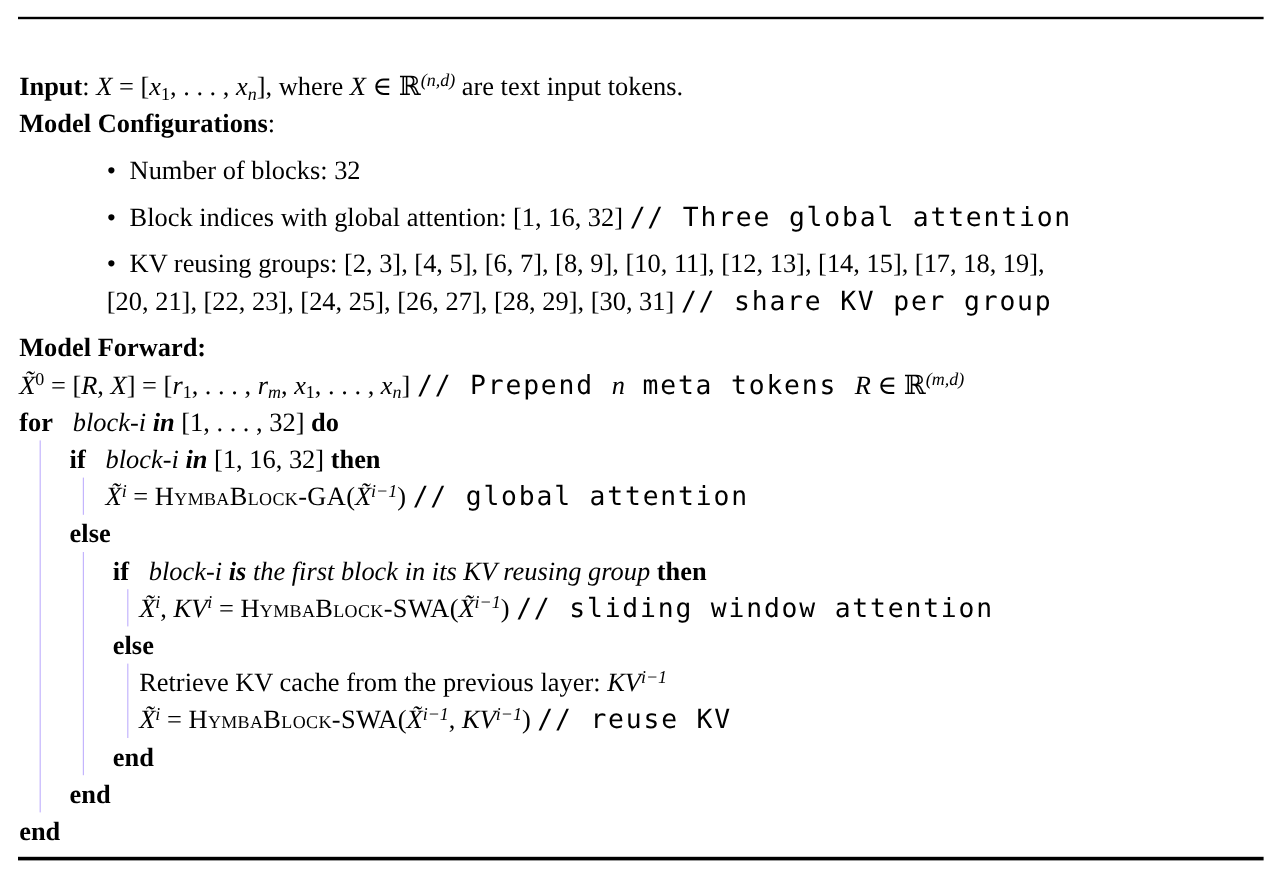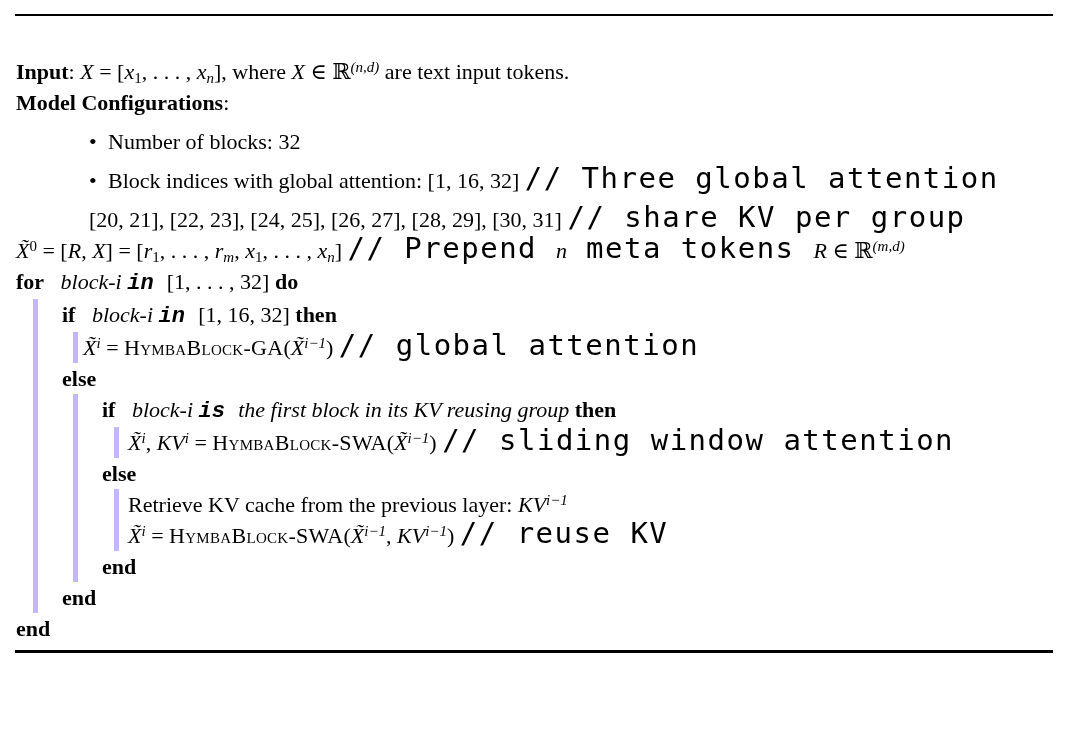--- a/index.html
+++ b/index.html
@@ -29,35 +29,35 @@
     min-height: 31px;
     white-space: pre-wrap;
   }
   .mt6 { margin-top: 5px; }
   .mt8 { margin-top: 8px; }
 
   
   .sg.r  { }
   .sg.b  { font-weight: 700; }
   .sg.i  { font-style: italic; }
-  .sg.bi { font-weight: 700; font-style: italic; font-family: Liberation Mono, monospace; }
+  .sg.bi { font-weight: 700; font-style: italic; }
   .sg.m  {
     font-family: "DejaVu Sans Mono", monospace;
-    font-size: 29px;
+    font-size: 22px;
     letter-spacing: 1.5px;
     line-height: 0;
   }
   .sg.sc  { font-variant: small-caps; letter-spacing: 0.3px; }
   .sg.sup { font-size: 15px; vertical-align: 7px;  line-height: 0; }
   .sg.sub { font-size: 15px; vertical-align: -4px; line-height: 0; }
 
   
-  .blk { border-left: 5px solid #c4b5fd; }
+  .blk { border-left: 1px solid #c4b5fd; }
   .b1  { margin-left: 17px; padding-left: 24px; }
-  .b2  { margin-left: 11px; padding-left: 5px; }
+  .b2  { margin-left: 11px; padding-left: 18px; }
   .b3  { margin-left: 11px; padding-left: 24px; }
   .b4  { margin-left: 12px; padding-left: 9px;  }
 
   
   .bullet-group { margin-left: 73px; }
   .marker { display: inline-block; width: 19px; }
 </style>
 </head>
 <body>
 
@@ -73,23 +73,25 @@
 
       <div class="bullet-group mt8">
         <div class="aline"><span class="marker">•</span><span><span class="sg r">Number of blocks: 32</span></span></div>
       </div>
 
       <div class="bullet-group mt8">
         <div class="aline"><span class="marker">•</span><span><span class="sg r">Block indices with global attention: [1, 16, 32] </span><span class="sg m">// Three global attention</span></span></div>
       </div>
 
       <div class="bullet-group mt8">
+        <div class="aline"><span class="marker">•</span><span><span class="sg r">KV reusing groups: [2, 3], [4, 5], [6, 7], [8, 9], [10, 11], [12, 13], [14, 15], [17, 18, 19],</span></span></div>
         <div class="aline"><span class="sg r">[20, 21], [22, 23], [24, 25], [26, 27], [28, 29], [30, 31] </span><span class="sg m">// share KV per group</span></div>
       </div>
 
+      <div class="aline mt8"><span class="sg b">Model Forward:</span></div>
 
       <div class="aline"><span class="sg i">X̃</span><span class="sg sup">0</span><span class="sg r"> = [</span><span class="sg i">R</span><span class="sg r">, </span><span class="sg i">X</span><span class="sg r">] = [</span><span class="sg i">r</span><span class="sg sub">1</span><span class="sg r">, . . . , </span><span class="sg i">r</span><span class="sg sub i">m</span><span class="sg r">, </span><span class="sg i">x</span><span class="sg sub">1</span><span class="sg r">, . . . , </span><span class="sg i">x</span><span class="sg sub i">n</span><span class="sg r">] </span><span class="sg m">// Prepend </span><span class="sg i">n</span><span class="sg m"> meta tokens </span><span class="sg i">R</span><span class="sg r"> ∈ ℝ</span><span class="sg sup i">(m,d)</span></div>
 
       <div class="aline"><span class="sg b">for</span><span class="sg r">   </span><span class="sg i">block-i </span><span class="sg bi">in </span><span class="sg r">[1, . . . , 32] </span><span class="sg b">do</span></div>
       <div class="blk b1">
 
         <div class="aline"><span class="sg b">if</span><span class="sg r">   </span><span class="sg i">block-i </span><span class="sg bi">in </span><span class="sg r">[1, 16, 32] </span><span class="sg b">then</span></div>
         <div class="blk b2">
           <div class="aline"><span class="sg i">X̃</span><span class="sg sup i">i</span><span class="sg r"> = </span><span class="sg sc">HymbaBlock-GA</span><span class="sg r">(</span><span class="sg i">X̃</span><span class="sg sup i">i−1</span><span class="sg r">) </span><span class="sg m">// global attention</span></div>
         </div>

